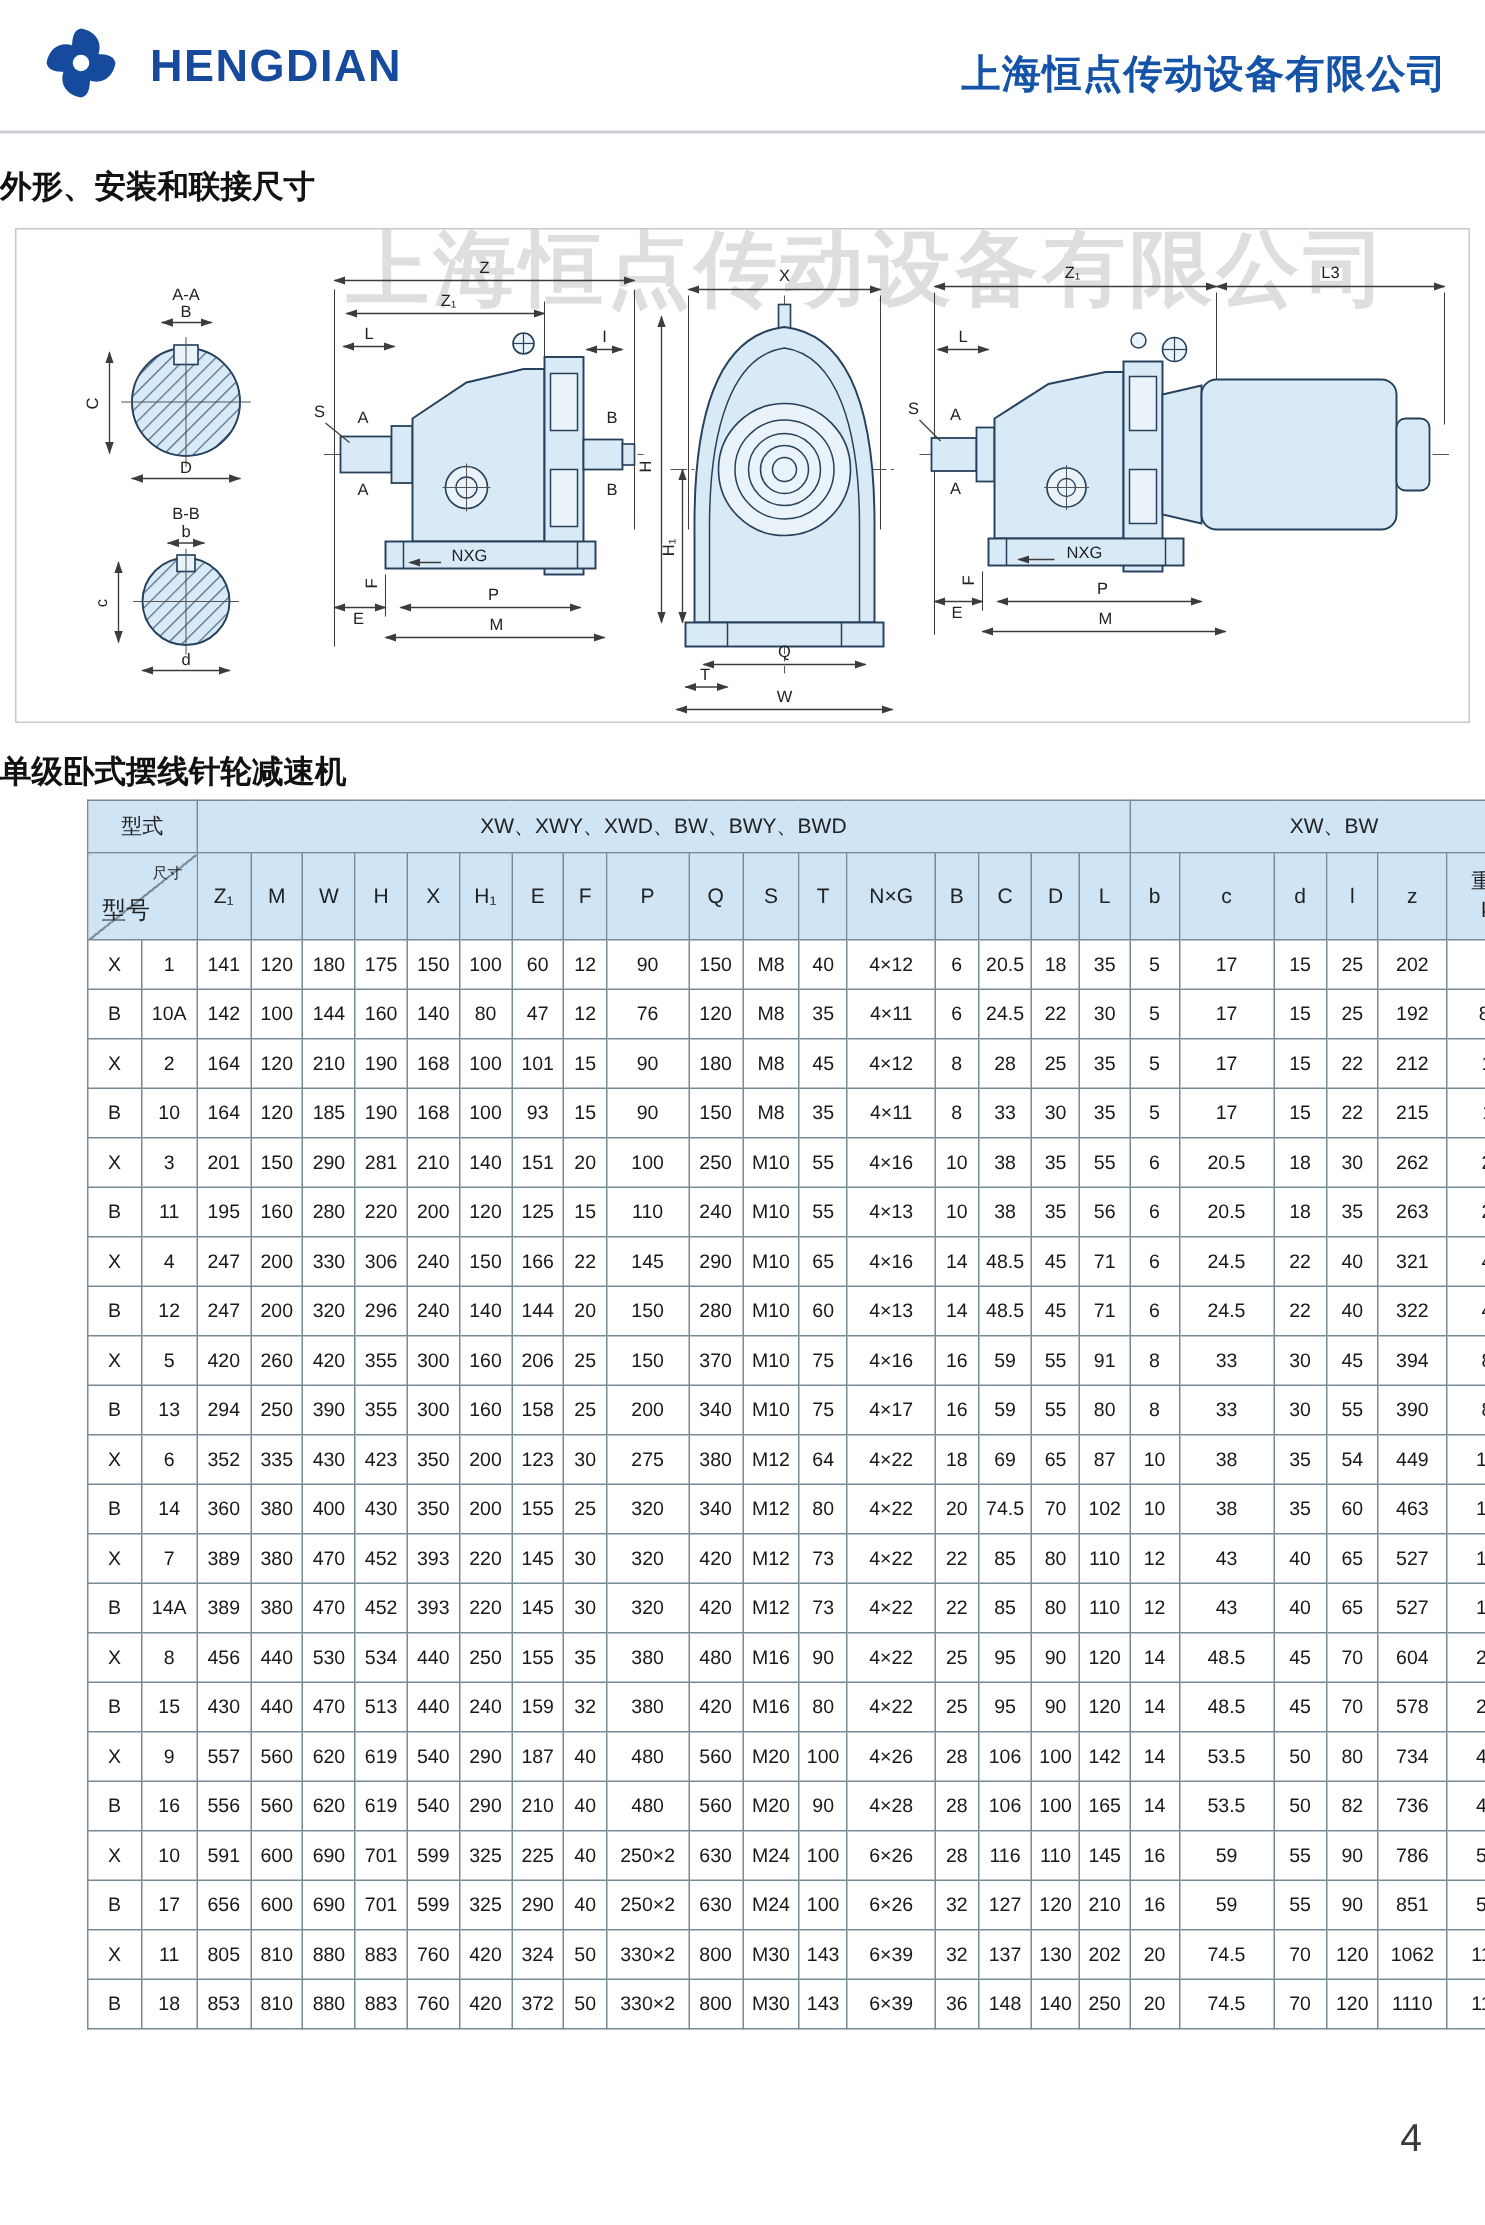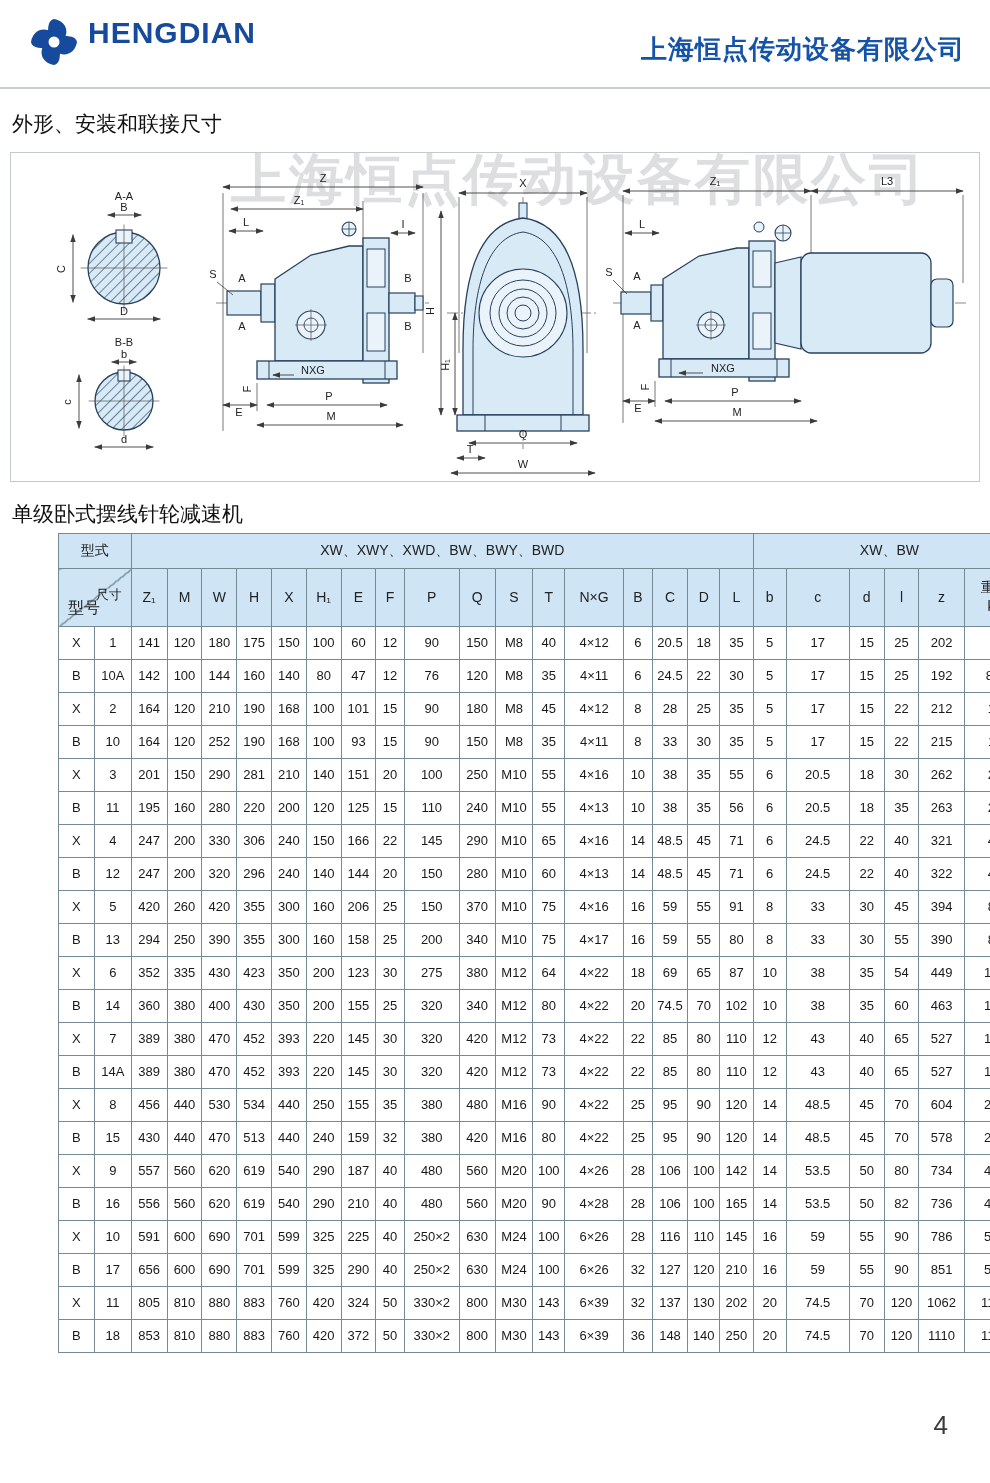--- a/index.html
+++ b/index.html
@@ -1,44 +1,44 @@
 <!DOCTYPE html>
 <html><head>
 <meta charset="utf-8">
 <style>
   html,body{margin:0;padding:0;background:#ffffff;}
   body{width:990px;height:1483px;position:relative;font-family:"Liberation Sans",sans-serif;color:#1a1a1a;overflow:hidden;}
 
   
-  .hdr-logo{position:absolute;left:28px;top:16px;display:flex;align-items:flex-start;gap:8px;}
+  .hdr-logo{position:absolute;left:28px;top:16px;display:flex;align-items:center;gap:20px;}
   .hdr-brand{font-size:30px;font-weight:bold;color:#164a9c;letter-spacing:1px;}
   .hdr-company{position:absolute;right:25px;top:32px;font-size:26px;font-weight:bold;color:#1553a8;letter-spacing:1px;}
   .hdr-rule{position:absolute;left:0;top:87px;width:990px;height:2px;background:#c9ced4;}
 
-  .sec-title{position:absolute;left:12px;font-size:21px;font-weight:normal;color:#111;}
+  .sec-title{position:absolute;left:0;font-size:21px;font-weight:bold;color:#111;}
   #title1{top:110px;}
   #title2{top:500px;}
 
   
   .draw-box{position:absolute;left:10px;top:152px;width:968px;height:328px;border:1px solid #c2c9d0;background:#fff;overflow:hidden;}
   .watermark{position:absolute;left:220px;top:-10px;font-size:55px;font-weight:bold;letter-spacing:3px;color:rgba(150,155,160,0.33);white-space:nowrap;pointer-events:none;}
   .draw-box svg{position:absolute;left:0;top:0;}
   .svg-lbl{font-family:"Liberation Sans",sans-serif;font-size:11px;fill:#222;}
 
   
   .dim-table{position:absolute;left:10px;top:533px;width:968px;border-collapse:collapse;table-layout:fixed;margin-left:48px;}
   .dim-table th,.dim-table td{border:1px solid #76markers8;}
   .dim-table th,.dim-table td{border:1px solid #768a96;text-align:center;vertical-align:middle;padding:0;overflow:hidden;}
   .dim-table thead th{background:#cfe4f5;font-weight:normal;font-size:14px;color:#222;}
   .row-type th{height:34px;}
   .row-cols th{height:56px;white-space:pre-line;line-height:1.35;}
   .dim-table td{height:32px;font-size:13px;background:#fff;color:#191919;}
   .diag{position:relative;background:
       linear-gradient(to bottom right,rgba(0,0,0,0) calc(50% - 0.7px),#768a96 calc(50% - 0.7px),#768a96 calc(50% + 0.7px),rgba(0,0,0,0) calc(50% + 0.7px)),#cfe4f5 !important;}
-  .diag .d-top{position:absolute;top:17px;right:9px;font-size:13px;font-family:Liberation Serif, serif;}
+  .diag .d-top{position:absolute;top:7px;right:9px;font-size:10px;font-family:Liberation Serif, serif;}
   .diag .d-bot{position:absolute;bottom:7px;left:9px;font-size:16px;}
 
   .page-num{position:absolute;right:42px;top:1410px;font-size:26px;color:#3a3a3a;}
 </style>
 </head>
 <body>
 
 <div class="hdr-logo">
   <span>
     <svg width="52" height="52" viewBox="0 0 52 52">
@@ -380,21 +380,21 @@
         <td>15</td>
         <td>22</td>
         <td>212</td>
         <td>12</td>
       </tr>
       <tr>
         <td>B</td>
         <td>10</td>
         <td>164</td>
         <td>120</td>
-        <td>252</td>
+        <td>185</td>
         <td>190</td>
         <td>168</td>
         <td>100</td>
         <td>93</td>
         <td>15</td>
         <td>90</td>
         <td>150</td>
         <td>M8</td>
         <td>35</td>
         <td>4×11</td>

